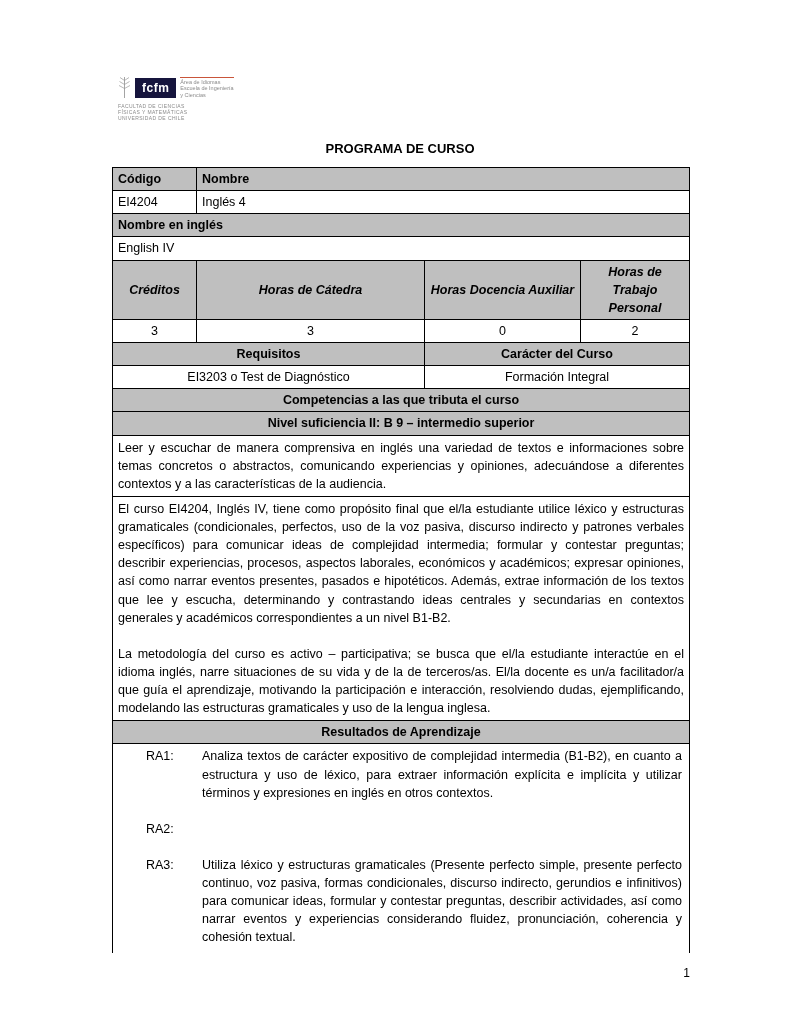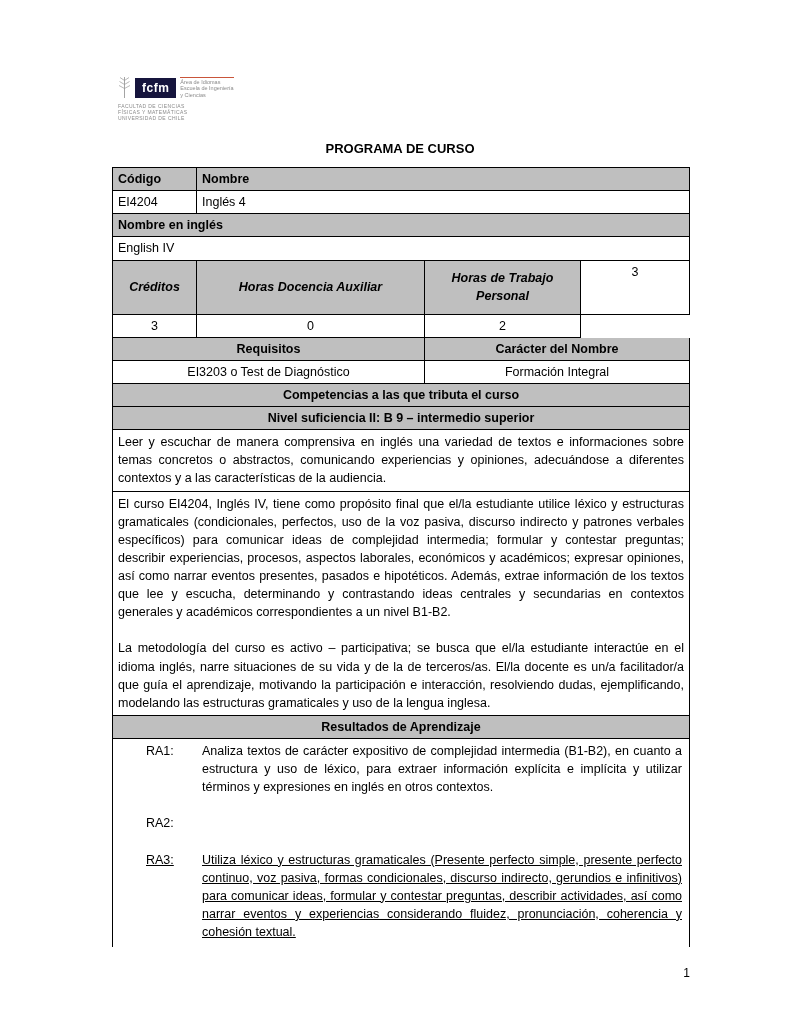--- a/index.html
+++ b/index.html
@@ -40,21 +40,21 @@
   .just{text-align:justify;}
   .span2{grid-column:span 2;}
   .span3{grid-column:span 3;}
   .span4{grid-column:span 4;}
   .vmid{display:flex;align-items:center;justify-content:center;min-height:54px;text-align:center;font-style:italic;}
   .para{padding:3px 5px;}
   .p{margin:0 0 18px 0;}
   .p:last-child{margin-bottom:0;}
   .no-bottom{border-bottom:none;padding-bottom:6px;}
   .ra{display:flex;padding-left:28px;margin-bottom:18px;}
-  .ra:last-child{margin-bottom:0;text-decoration:underline;}
+  .ra:last-child{margin-bottom:0;}
   .ra-label{width:56px;flex-shrink:0;}
   .ra-text{flex:1;padding-right:2px;}
 
   
   .page-number{position:absolute;top:966px;right:110px;font-size:12px;}
 </style>
 </head>
 <body>
 
 <div class="page">
@@ -95,30 +95,31 @@
     <div class="cell hdr">Código</div>
     <div class="cell hdr span3">Nombre</div>
 
     <div class="cell">EI4204</div>
     <div class="cell span3">Inglés 4</div>
 
     <div class="cell hdr span4">Nombre en inglés</div>
     <div class="cell span4">English IV</div>
 
     <div class="cell hdr vmid">Créditos</div>
+    <div class="cell hdr vmid">Horas de Cátedra</div>
     <div class="cell hdr vmid">Horas Docencia Auxiliar</div>
     <div class="cell hdr vmid">Horas de Trabajo Personal</div>
 
     <div class="cell ctr">3</div>
     <div class="cell ctr">3</div>
     <div class="cell ctr">0</div>
     <div class="cell ctr">2</div>
 
     <div class="cell hdr ctr span2">Requisitos</div>
-    <div class="cell hdr ctr span2">Carácter del Nombre</div>
+    <div class="cell hdr ctr span2">Carácter del Curso</div>
 
     <div class="cell ctr span2">EI3203 o Test de Diagnóstico</div>
     <div class="cell ctr span2">Formación Integral</div>
 
     <div class="cell hdr ctr span4">Competencias a las que tributa el curso</div>
     <div class="cell hdr ctr span4">Nivel suficiencia II: B 9 – intermedio superior</div>
 
     <div class="cell span4 just para">Leer y escuchar de manera comprensiva en inglés una variedad de textos e informaciones sobre temas concretos o abstractos, comunicando experiencias y opiniones, adecuándose a diferentes contextos y a las características de la audiencia.</div>
 
 

